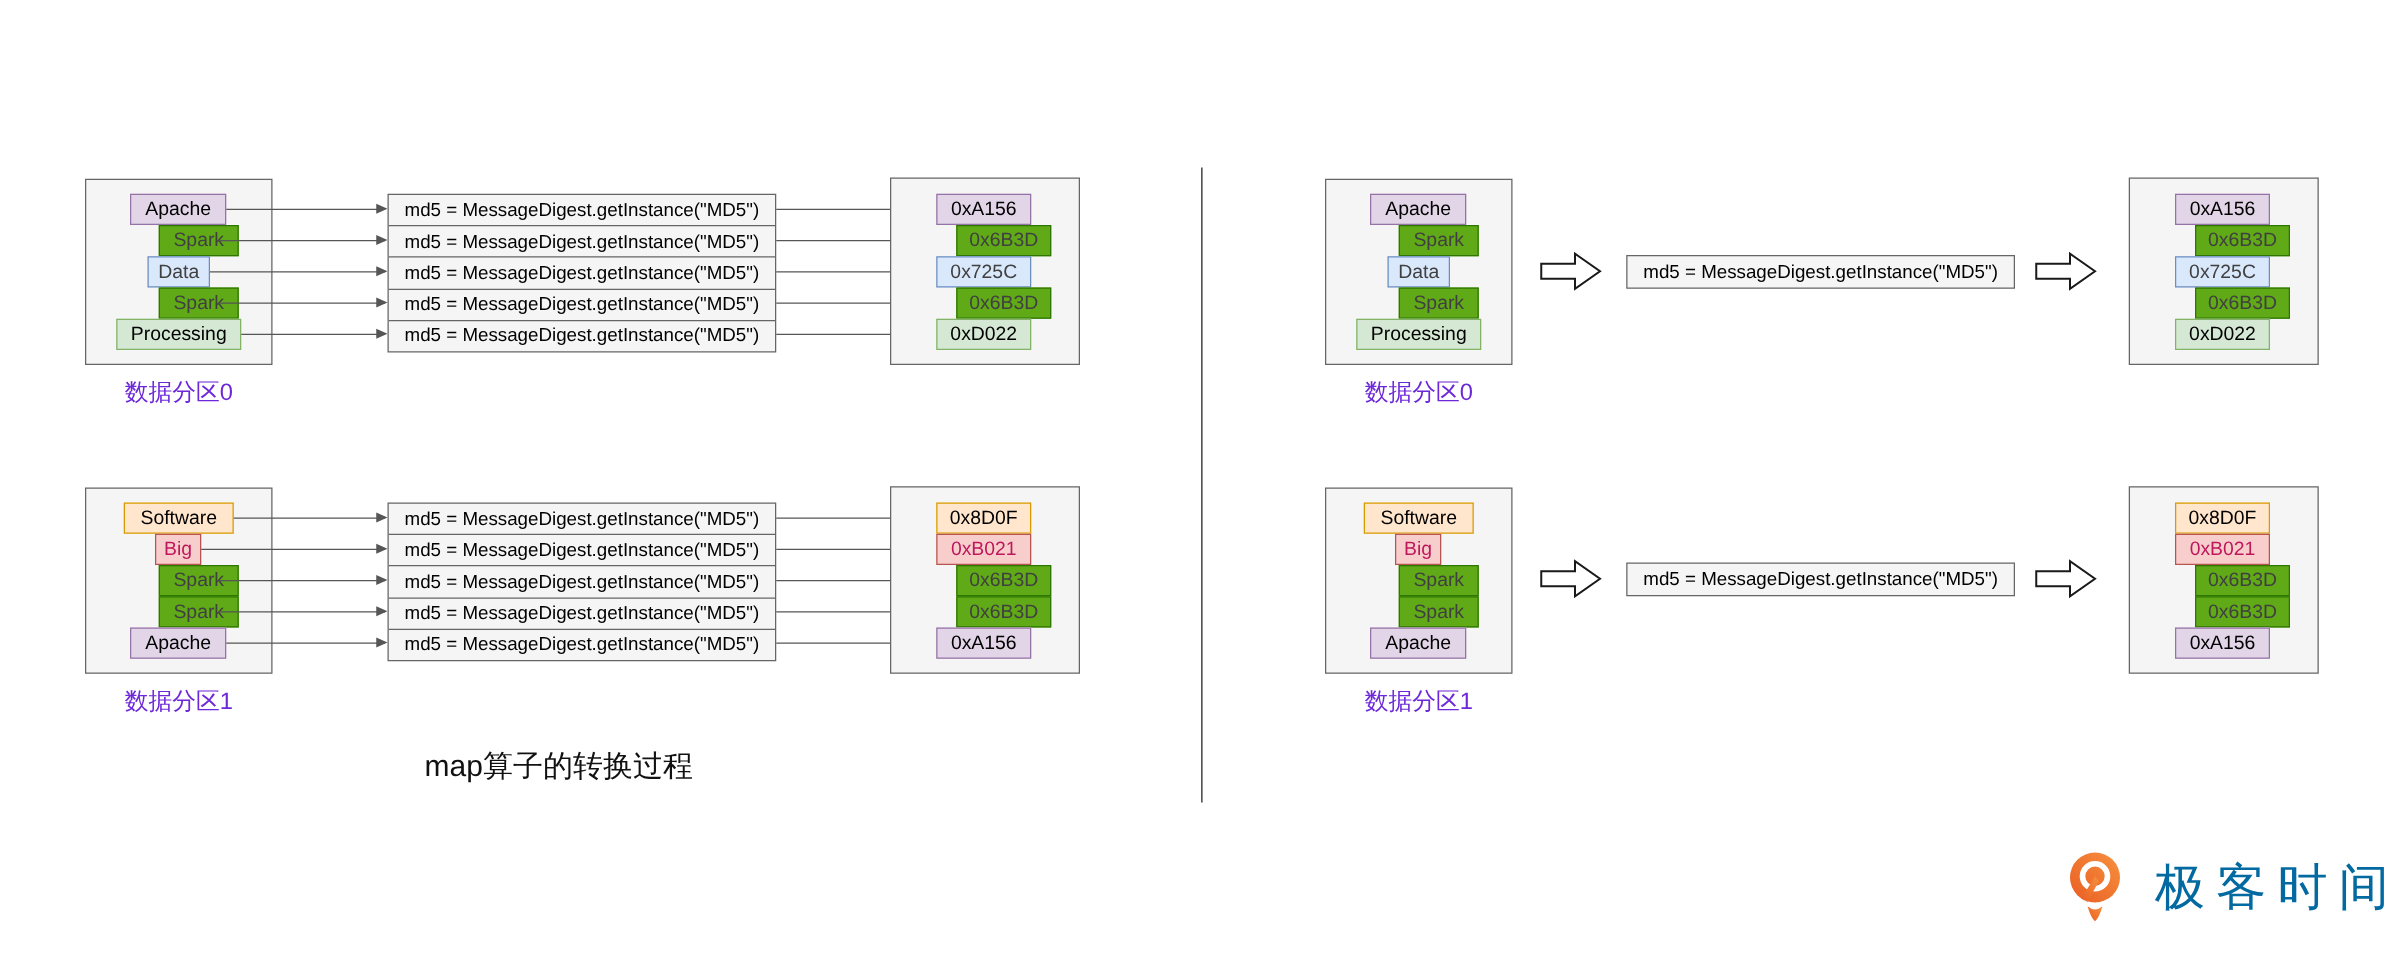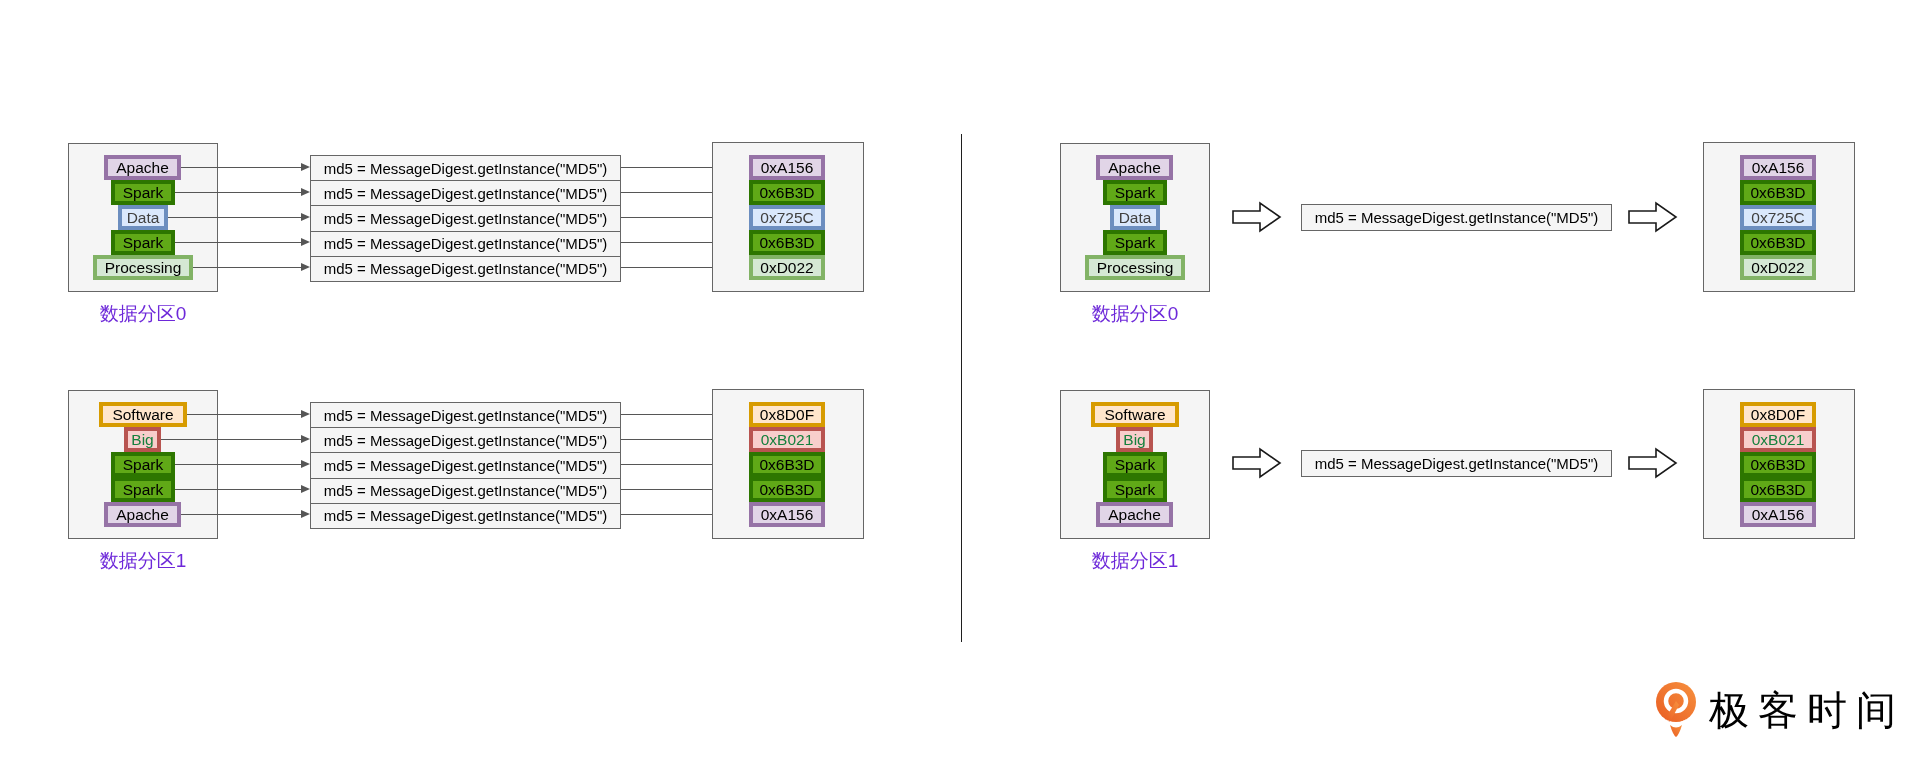--- a/index.html
+++ b/index.html
@@ -6,30 +6,30 @@
   #canvas{
     position:relative;width:1920px;height:779px;background:#ffffff;
     font-family:"Liberation Sans","DejaVu Sans",sans-serif;color:#000;
     overflow:hidden;
   }
   .panel{
     position:absolute;background:#f5f5f5;border:1.5px solid #666;
     box-sizing:border-box;
   }
   .cell{
-    position:absolute;box-sizing:border-box;border:4px solid #3b82f6;
+    position:absolute;box-sizing:border-box;border:1px solid #3b82f6;
     display:flex;align-items:center;justify-content:center;
     font-size:15.5px;line-height:1;white-space:nowrap;
   }
   .c-purple{background:#e1d5e7;border-color:#9673a6;color:#000;}
-  .c-green {background:#60a917;border-color:#2d7600;color:#000000;}
+  .c-green {background:#60a917;border-color:#2d7600;color:#404040;margin-left:16px;}
   .c-blue  {background:#dae8fc;border-color:#6c8ebf;color:#404040;}
   .c-lgreen{background:#d5e8d4;border-color:#82b366;color:#000;}
   .c-orange{background:#ffe6cc;border-color:#d79b00;color:#000;}
-  .c-pink  {background:#f8cecc;border-color:#b85450;color:#15803d;}
+  .c-pink  {background:#f8cecc;border-color:#b85450;color:#be185d;}
   .md5stack{
     position:absolute;background:#f5f5f5;border:1px solid #666;
     box-sizing:border-box;display:flex;flex-direction:column;
   }
   .md5row{
     flex:1;border-top:1px solid #666;display:flex;align-items:center;
     justify-content:center;font-size:15px;white-space:nowrap;color:#000;
   }
   .md5row:first-child{border-top:none;}
   .md5box{
@@ -49,21 +49,21 @@
   .title{
     position:absolute;font-size:24px;color:#111;text-align:center;white-space:nowrap;
   }
   .divider{
     position:absolute;left:961px;top:134px;height:508px;width:0;
     border-left:1.5px solid #1f1f1f;
   }
   .blockarrow{position:absolute;width:50px;height:32px;}
   .logo{position:absolute;left:1655px;top:681px;display:flex;align-items:center;}
   .logo-text{
-    font-size:40px;color:#000000;letter-spacing:9px;margin-left:12px;
+    font-size:40px;color:#0369a1;letter-spacing:9px;margin-left:27px;
     line-height:1;white-space:nowrap;
   }
 </style>
 </head>
 <body>
 
 <div id="canvas">
 
   <div class="panel" style="left:68px;top:143px;width:150px;height:149px;"></div>
   <div class="cell c-purple" style="left:104px;top:155px;width:77px;height:25px;">Apache</div>
@@ -128,20 +128,21 @@
   <div class="arrow" style="left:621px;top:489px;width:126px;"></div>
   <div class="arrow" style="left:621px;top:514px;width:126px;"></div>
 
   <div class="panel" style="left:712px;top:389px;width:152px;height:150px;"></div>
   <div class="cell c-orange" style="left:749px;top:402px;width:76px;height:25px;">0x8D0F</div>
   <div class="cell c-pink" style="left:749px;top:427px;width:76px;height:25px;">0xB021</div>
   <div class="cell c-green" style="left:749px;top:452px;width:76px;height:25px;">0x6B3D</div>
   <div class="cell c-green" style="left:749px;top:477px;width:76px;height:25px;">0x6B3D</div>
   <div class="cell c-purple" style="left:749px;top:502px;width:76px;height:25px;">0xA156</div>
 
+  <div class="title" style="left:247px;top:597px;width:400px;">map算子的转换过程</div>
 
   <div class="divider"></div>
 
   <div class="panel" style="left:1060px;top:143px;width:150px;height:149px;"></div>
   <div class="cell c-purple" style="left:1096px;top:155px;width:77px;height:25px;">Apache</div>
   <div class="cell c-green" style="left:1103px;top:180px;width:64px;height:25px;">Spark</div>
   <div class="cell c-blue" style="left:1110px;top:205px;width:50px;height:25px;">Data</div>
   <div class="cell c-green" style="left:1103px;top:230px;width:64px;height:25px;">Spark</div>
   <div class="cell c-lgreen" style="left:1085px;top:255px;width:100px;height:25px;">Processing</div>
   <div class="plabel" style="left:1060px;top:301px;">数据分区0</div>

